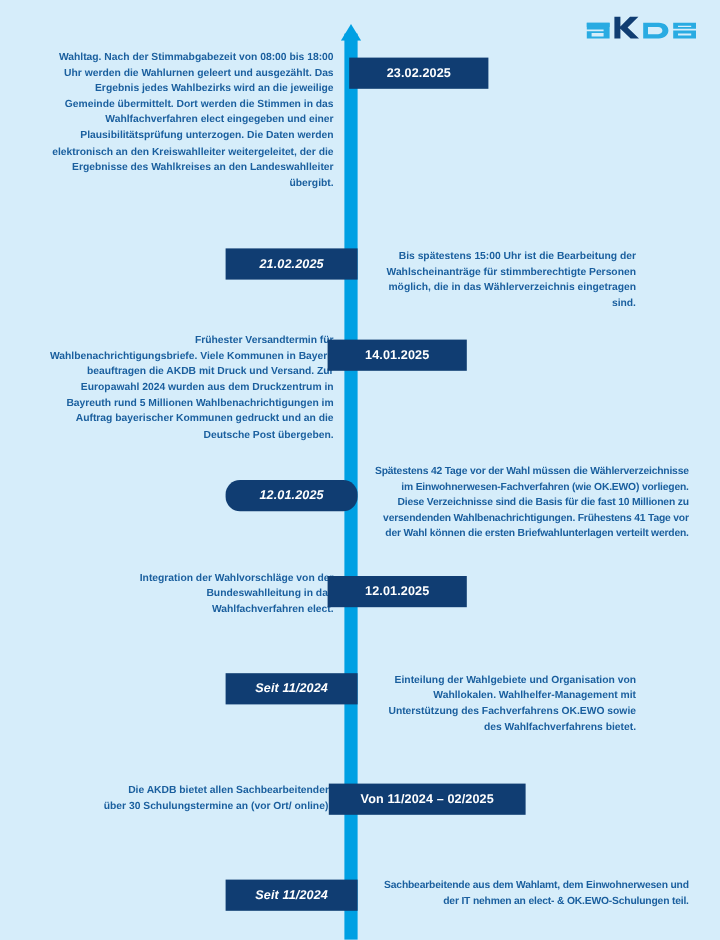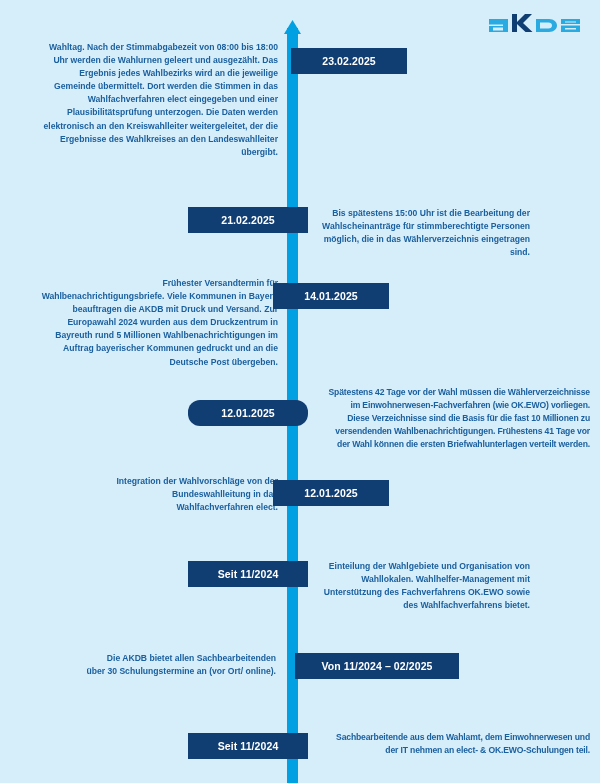--- a/index.html
+++ b/index.html
@@ -66,21 +66,21 @@
     font-weight: 700;
     letter-spacing: 0.1px;
     display: flex;
     align-items: center;
     justify-content: center;
     height: 26px;
     z-index: 3;
     white-space: nowrap;
   }
   .datebox.right { left: 273px; width: 116px; }
-  .datebox.left  { left: 188px; width: 120px; }
+  .datebox.left  { left: 188px; width: 110px; font-style: italic; }
   .datebox.wide  { left: 274px; width: 164px; }
 
   .blurb {
     position: absolute;
     color: #1a5f9e;
     font-size: 8.6px;
     line-height: 13.1px;
     font-weight: 700;
     z-index: 2;
   }
@@ -88,21 +88,21 @@
     right: 322px;
     text-align: right;
     width: 250px;
   }
   .blurb.r {
     left: 312px;
     text-align: right;
     width: 252px;
   }
   .blurb.r.narrow { width: 218px; }
-  .blurb.tight { letter-spacing: -0.15px; margin-left: 16px; }
+  .blurb.tight { letter-spacing: -0.15px; }
 </style>
 </head>
 <body>
 
 <div id="page">
 
   <div class="logo">
     <svg viewBox="0 0 192 44" width="96" height="22" xmlns="http://www.w3.org/2000/svg">
 
       <path d="M2 14 H40 V40 H2 V28 H30 V25 H2 Z M10 31 V37 H30 V31 Z" fill="#29abe2"></path>
@@ -147,21 +147,21 @@
     <div class="datebox right" style="top:0;">12.01.2025</div>
     <div class="blurb l" style="top:-5px; width:170px;">Integration der Wahlvorschläge von der Bundeswahlleitung in das Wahlfachverfahren elect.</div>
   </div>
 
   <div class="row" style="top:561px;">
     <div class="datebox left" style="top:0;">Seit 11/2024</div>
     <div class="blurb r narrow" style="top:-1px;">Einteilung der Wahlgebiete und Organisation von Wahllokalen. Wahlhelfer-Management mit Unterstützung des Fachverfahrens OK.EWO sowie des Wahlfachverfahrens bietet.</div>
   </div>
 
   <div class="row" style="top:653px;">
-    <div class="datebox wide" style="top:0;margin-left:21px;">Von 11/2024 – 02/2025</div>
+    <div class="datebox wide" style="top:0;">Von 11/2024 – 02/2025</div>
     <div class="blurb l" style="top:-1px; width:190px; right:324px;">Die AKDB bietet allen Sachbearbeitenden über 30 Schulungstermine an (vor Ort/ online).</div>
   </div>
 
   <div class="row" style="top:733px;">
     <div class="datebox left" style="top:0;">Seit 11/2024</div>
     <div class="blurb r tight" style="top:-2px; width:262px;">Sachbearbeitende aus dem Wahlamt, dem Einwohnerwesen und der IT nehmen an elect- &amp; OK.EWO-Schulungen teil.</div>
   </div>
 
 </div>
 

